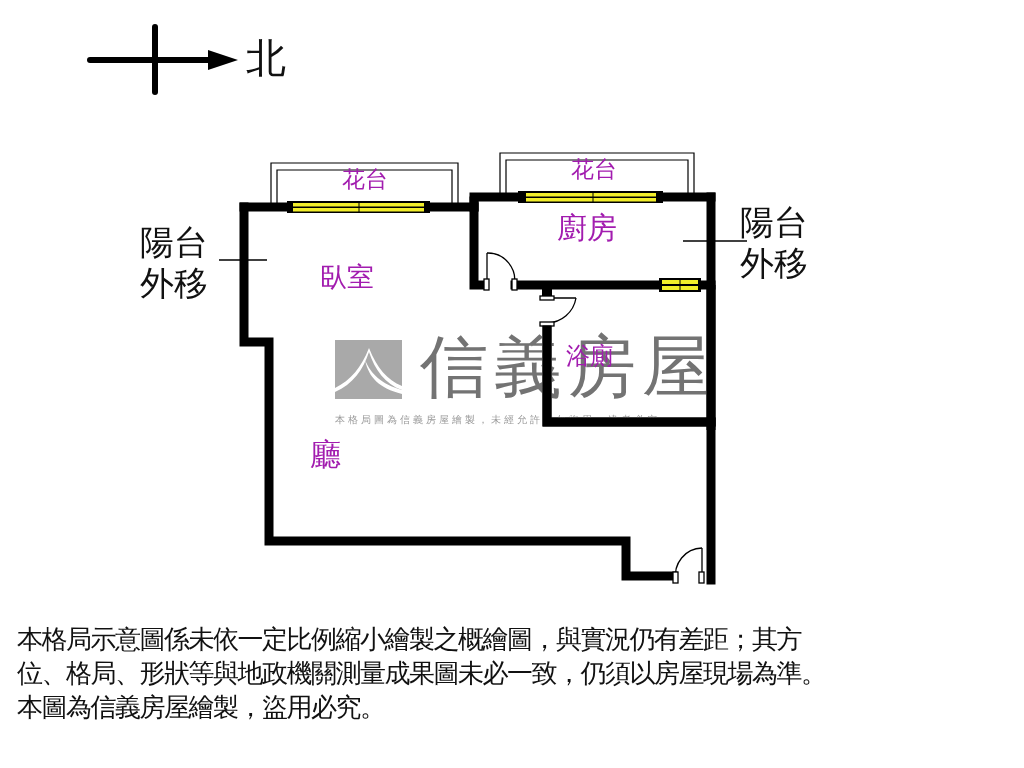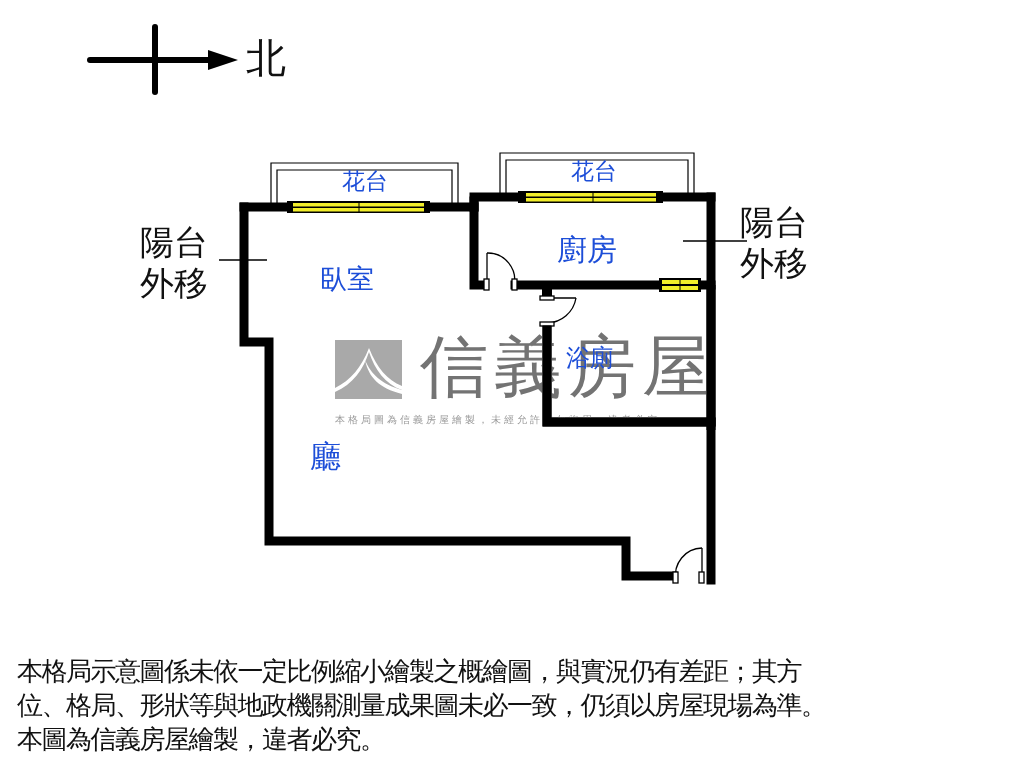--- a/index.html
+++ b/index.html
@@ -1,32 +1,32 @@
 <!DOCTYPE html>
 <html><head>
   <meta charset="utf-8">
   <style>
     html, body { margin: 0; padding: 0; background: #ffffff; }
     body { width: 1024px; height: 768px; position: relative; overflow: hidden; font-family: "DejaVu Serif", "Liberation Serif", serif; }
     #plan { position: absolute; left: 0; top: 0; width: 1024px; height: 610px; }
-    .room-label { position: absolute; color: #1d4ed8; font-family: Liberation Sans, sans-serif; white-space: nowrap; line-height: 1; }
+    .room-label { position: absolute; color: #a21caf; font-family: Liberation Mono, monospace; white-space: nowrap; line-height: 1; }
     .lbl-bedroom { left: 320px; top: 266px; font-size: 27px; }
-    .lbl-kitchen { left: 557px; top: 235px; font-size: 30px; text-align: center; }
+    .lbl-kitchen { left: 557px; top: 215px; font-size: 30px; text-align: center; }
     .lbl-bath { left: 566px; top: 346px; font-size: 24px; }
     .lbl-living { left: 310px; top: 441px; font-size: 31px; }
     .lbl-planter-l { left: 342px; top: 170px; font-size: 23px; }
     .lbl-planter-r { left: 571px; top: 160px; font-size: 23px; }
     .lbl-balcony { position: absolute; font-size: 34px; line-height: 41px; color: #111; font-family: "DejaVu Serif", "Liberation Serif", serif; text-align: right; }
     .lbl-balcony-l { left: 140px; top: 222px; }
     .lbl-balcony-r { left: 740px; top: 202px; }
     .lbl-north { position: absolute; left: 246px; top: 38px; font-size: 40px; color: #111; line-height: 1; font-family: "DejaVu Serif", "Liberation Serif", serif; }
     .wm-brand { position: absolute; left: 420px; top: 333px; font-size: 68px; color: #737373; font-family: "DejaVu Sans", "Liberation Sans", sans-serif; letter-spacing: 6px; line-height: 1; }
     .wm-notice { position: absolute; left: 335px; top: 413px; font-size: 10px; color: #9a9a9a; letter-spacing: 3px; font-family: "DejaVu Sans", "Liberation Sans", sans-serif; }
     .wm-logo { position: absolute; left: 335px; top: 340px; width: 67px; height: 59px; }
-    .disclaimer { position: absolute; left: 17px; top: 654px; width: 1000px; font-size: 26px; line-height: 34px; color: #111; font-family: "DejaVu Sans", "Liberation Sans", sans-serif; letter-spacing: -1.5px; }
+    .disclaimer { position: absolute; left: 17px; top: 622px; width: 1000px; font-size: 26px; line-height: 34px; color: #111; font-family: "DejaVu Sans", "Liberation Sans", sans-serif; letter-spacing: -1.5px; }
     .disclaimer div { white-space: nowrap; }
   </style>
 </head>
 <body>
 
 <svg id="plan" viewBox="0 0 1024 610" xmlns="http://www.w3.org/2000/svg">
 
   <g>
     <line x1="90" y1="60" x2="212" y2="60" stroke="#000" stroke-width="6" stroke-linecap="round"></line>
     <line x1="155" y1="27" x2="155" y2="92" stroke="#000" stroke-width="6" stroke-linecap="round"></line>
@@ -131,14 +131,14 @@
   <div>外移</div>
 </div>
 <div class="lbl-balcony lbl-balcony-r">
   <div>陽台</div>
   <div>外移</div>
 </div>
 
 <div class="disclaimer">
   <div>本格局示意圖係未依一定比例縮小繪製之概繪圖，與實況仍有差距；其方</div>
   <div>位、格局、形狀等與地政機關測量成果圖未必一致，仍須以房屋現場為準。</div>
-  <div>本圖為信義房屋繪製，違者必究。</div>
+  <div>本圖為信義房屋繪製，盜用必究。</div>
 </div>
 
 </body></html>

